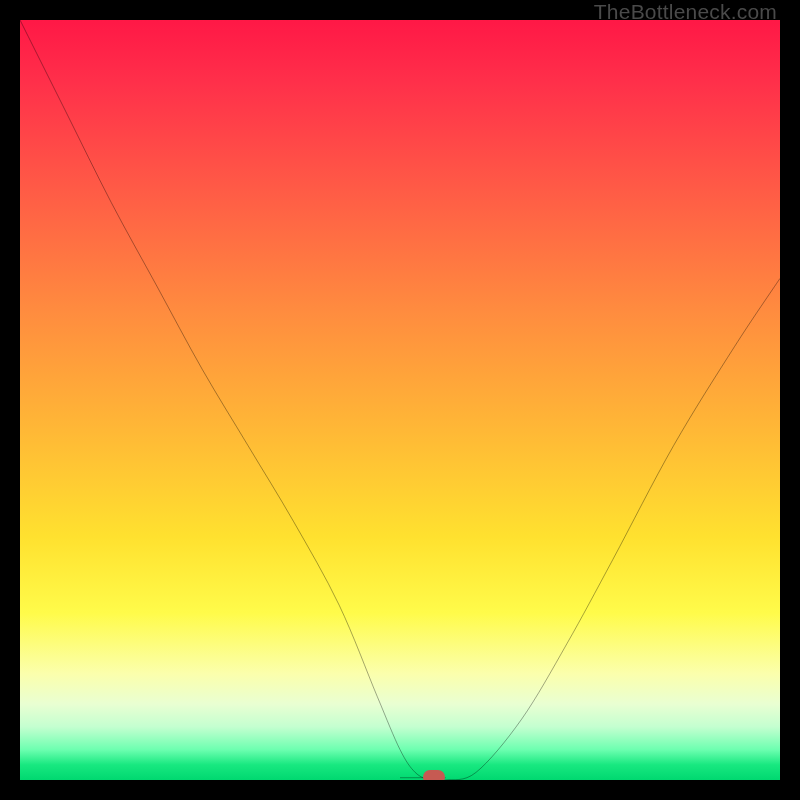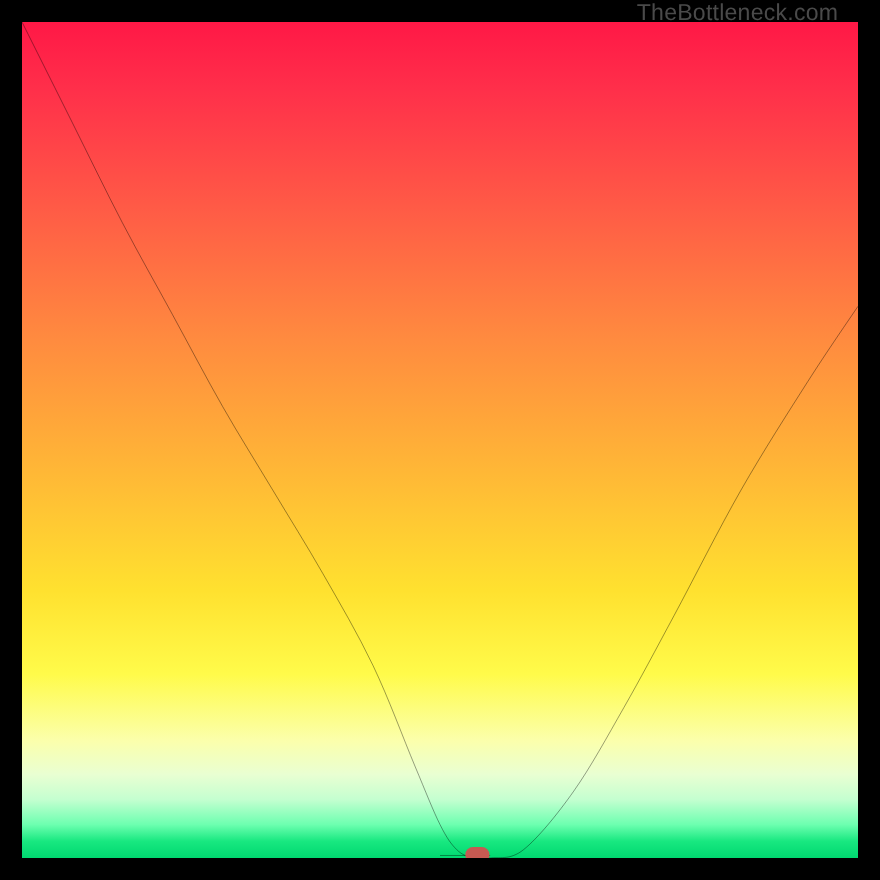--- a/index.html
+++ b/index.html
@@ -54,21 +54,21 @@
   .marker {
     position: absolute;
     width: 22px;
     height: 14px;
     border-radius: 7px;
     transform: translate(-50%, -50%);
   }
   .watermark {
     position: absolute;
     top: 0px;
-    right: 38px;
+    right: 23px;
     color: #4a4a4a;
     font-size: 21px;
     font-weight: 500;
     letter-spacing: 0.2px;
     user-select: none;
   }
 </style>
 </head>
 <body>
 

